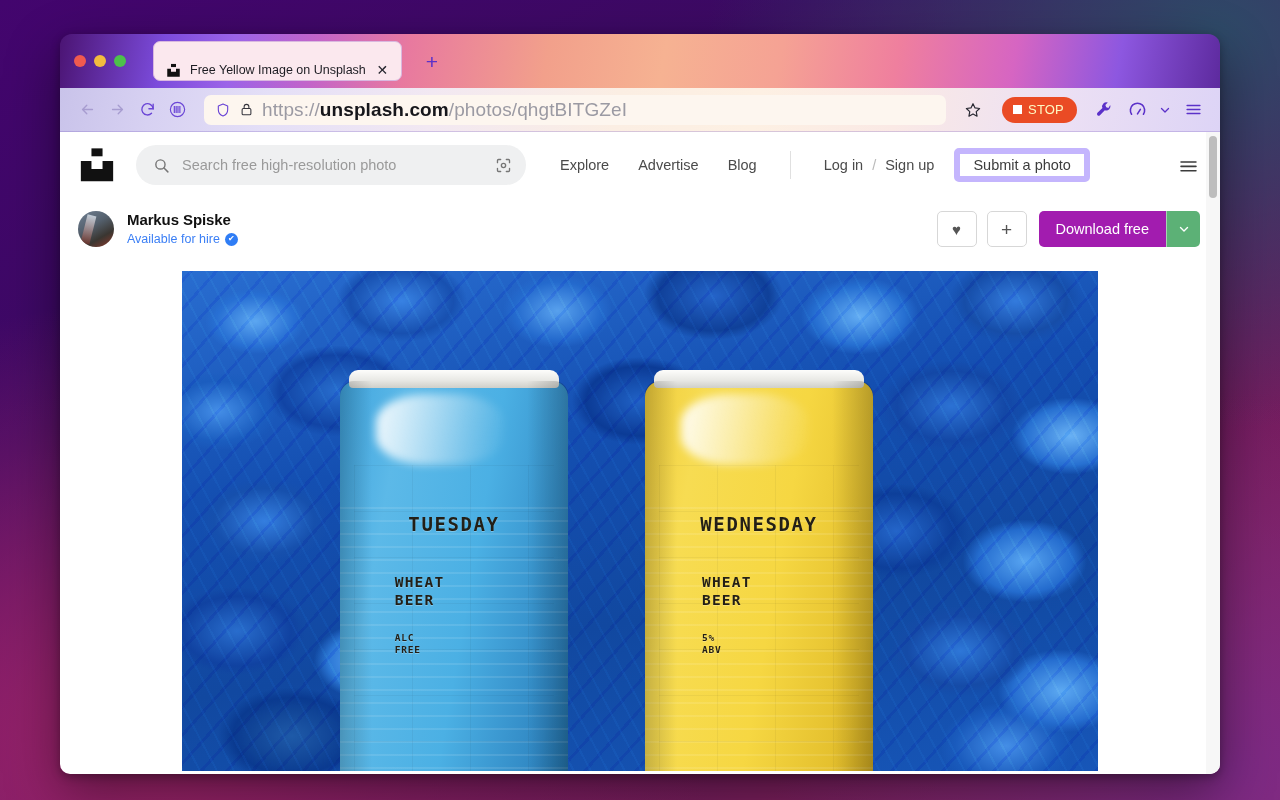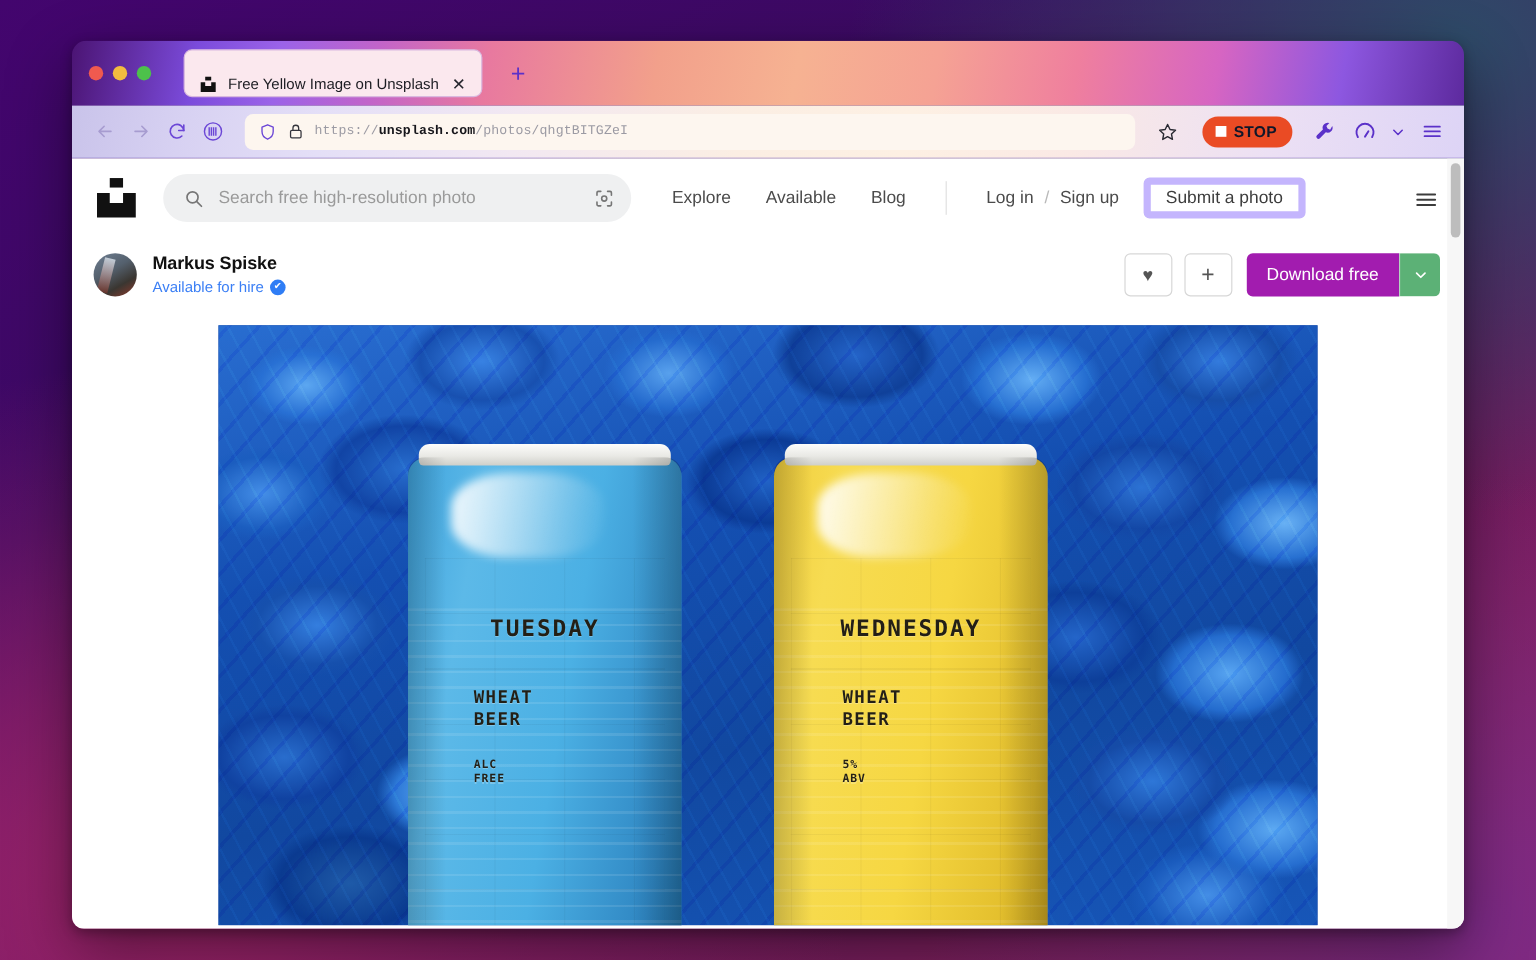--- a/index.html
+++ b/index.html
@@ -108,38 +108,37 @@
     height: 30px;
     margin: 0 12px;
     background: #fdf6ef;
     border-radius: 7px;
     display: flex; align-items: center;
     padding: 0 10px 0 11px;
     gap: 8px;
     min-width: 0;
   }
   #url-text {
-    font-size: 11px;
+    font-size: 19px;
     color: #9b9aa3;
     white-space: nowrap; overflow: hidden; text-overflow: ellipsis;
     letter-spacing: .1px;
-    font-family: Liberation Mono, monospace;
   }
   #url-text b { color: #16161b; font-weight: 700; }
   #bookmark-star { width: 30px; height: 30px; display:flex; align-items:center; justify-content:center; color:#2a2a33; }
 
   #stop-button {
     margin-left: 14px;
     height: 26px;
     background: #ea4b24;
-    color: #0f172a;
+    color: #fef9c3;
     border-radius: 13px;
     display: flex; align-items: center; gap: 6px;
     padding: 0 13px 0 11px;
-    font-size: 13px; font-weight: 700;
+    font-size: 13px; font-weight: 400;
     letter-spacing: .2px;
   }
   #stop-button .sq { width: 9px; height: 9px; background: #fff; }
 
   .toolbtn { width: 30px; height: 30px; display:flex; align-items:center; justify-content:center; color:#5b31c9; flex:none; }
   #tool-group { display: flex; align-items: center; gap: 3px; margin-left: 12px; }
 
   
   #page {
     position: relative;
@@ -510,21 +509,21 @@
               <path d="M20.5 8V5A1.5 1.5 0 0 0 19 3.5h-3"></path>
               <path d="M3.5 16v3A1.5 1.5 0 0 0 5 20.5h3"></path>
               <path d="M20.5 16v3a1.5 1.5 0 0 1-1.5 1.5h-3"></path>
               <circle cx="12" cy="12" r="3"></circle>
             </svg>
           </span>
         </div>
 
         <div id="uns-nav">
           <span>Explore</span>
-          <span>Available</span>
+          <span>Advertise</span>
           <span>Blog</span>
         </div>
 
         <div id="uns-divider"></div>
 
         <div id="uns-auth">
           <span>Log in</span>
           <span class="slash">/</span>
           <span>Sign up</span>
         </div>

